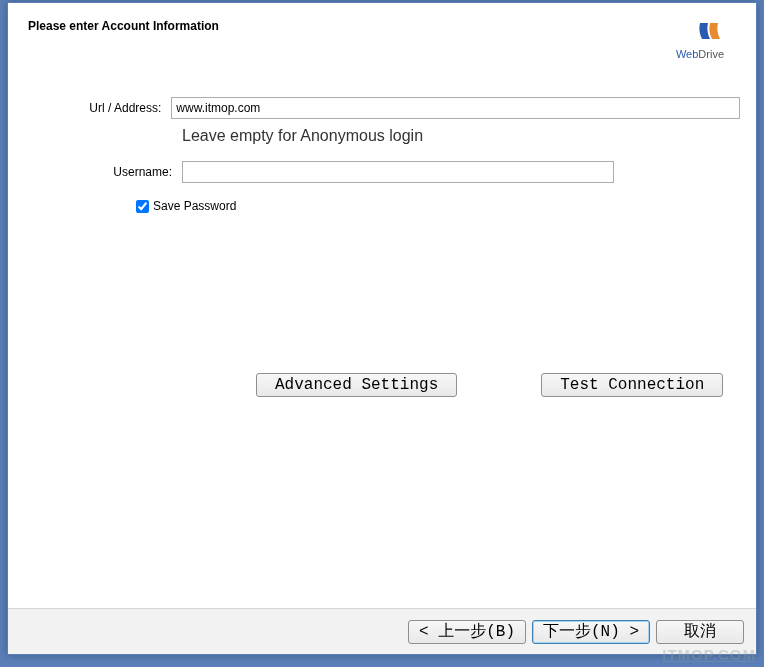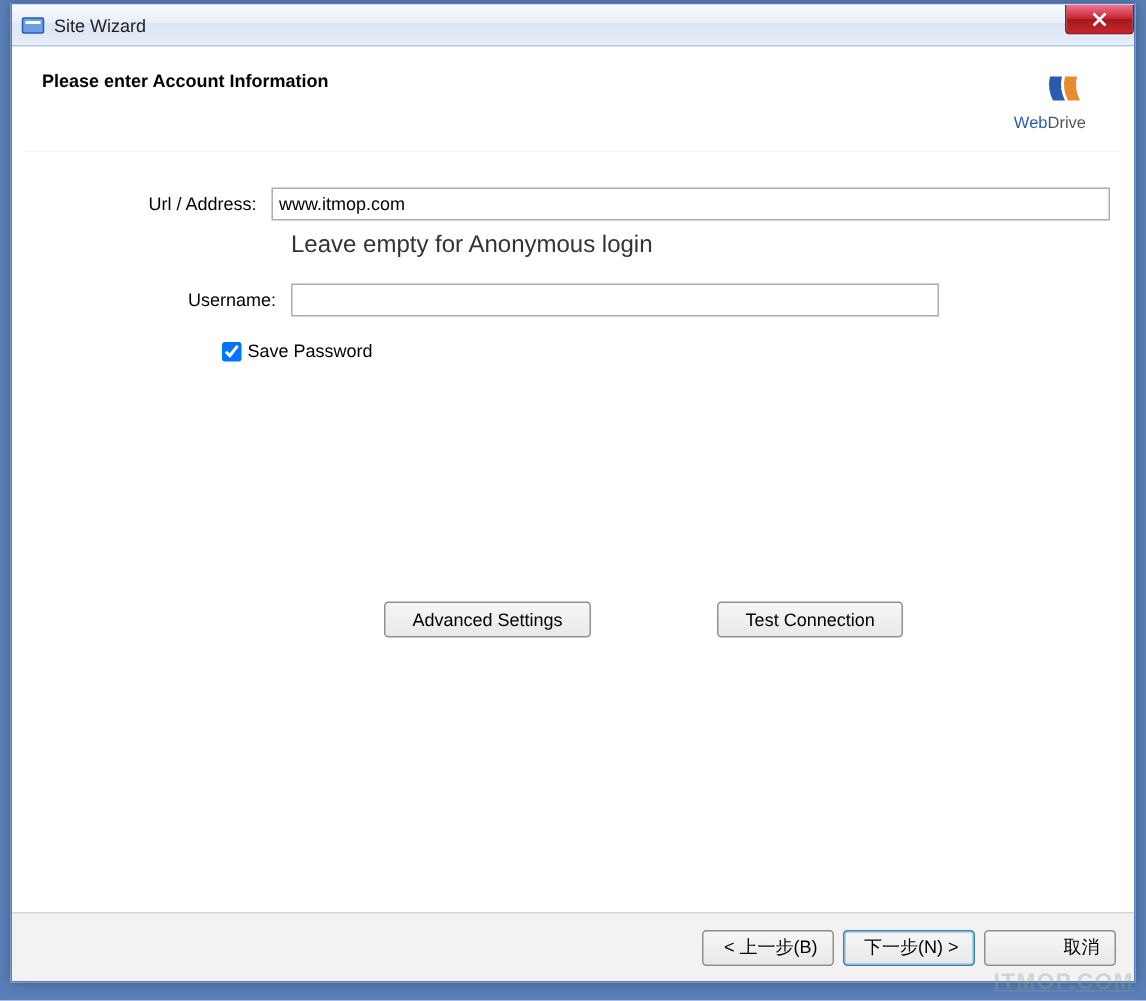--- a/index.html
+++ b/index.html
@@ -85,21 +85,21 @@
 .brand-web { color: #2a5bb0; }
 .brand-drive { color: #555; }
 .divider {
   height: 1px;
   background: #d6d6d6;
   margin: 0 8px;
   border-bottom: 1px solid #fff;
 }
 .form-area {
   flex: 1;
-  padding: 24px 16px 10px 28px;
+  padding: 24px 16px 10px 16px;
   position: relative;
 }
 .form-row {
   display: flex;
   align-items: center;
   margin-bottom: 8px;
 }
 .form-row.tall { margin-top: 4px; }
 .form-label {
   width: 158px;
@@ -138,25 +138,24 @@
   display: flex;
   gap: 84px;
   padding-left: 248px;
 }
 .win-btn {
   height: 24px;
   padding: 0 18px;
   background: linear-gradient(to bottom, #f7f7f7, #e8e8e8);
   border: 1px solid #8e8f8f;
   border-radius: 3px;
-  font-family: Liberation Sans, sans-serif;
-  font-size: 12px;
+  font-family: Liberation Mono, monospace;
+  font-size: 16px;
   cursor: pointer;
   min-width: 110px;
-  text-align: right;
 }
 .footer {
   height: 46px;
   border-top: 1px solid #d6d6d6;
   display: flex;
   justify-content: flex-end;
   align-items: center;
   padding: 0 12px;
   gap: 6px;
   background: #f2f2f2;
@@ -174,34 +173,20 @@
   color: rgba(140,160,150,0.35);
   pointer-events: none;
   letter-spacing: 1px;
   text-decoration: underline;
 }
 </style>
 </head>
 <body>
 
 <div class="window">
-  <div class="titlebar">
-    <span class="app-icon">
-      <svg viewBox="0 0 16 16">
-          <rect x="1" y="3" width="14" height="10" rx="1" fill="#6aa0e0" stroke="#2a5bb0"></rect>
-          <rect x="3" y="5" width="10" height="2" fill="#fff"></rect>
-        </svg>
-    </span>
-    <span class="title-text">Site Wizard</span>
-    <div class="close-btn">
-      <svg viewBox="0 0 10 10">
-          <path d="M1 1 L9 9 M9 1 L1 9" stroke="#fff" stroke-width="1.8"></path>
-        </svg>
-    </div>
-  </div>
 
   <div class="header">
     <div class="header-title">Please enter Account Information</div>
     <div class="brand">
       <svg class="brand-logo" viewBox="0 0 28 24">
         <path d="M4 4 Q2 12 6 20 L14 20 Q10 12 12 4 Z" fill="#2a5bb0"></path>
         <path d="M14 4 Q12 12 16 20 L24 20 Q20 12 22 4 Z" fill="#e88b2f"></path>
       </svg>
       <div class="brand-text">
         <span class="brand-web">Web</span><span class="brand-drive">Drive</span>

